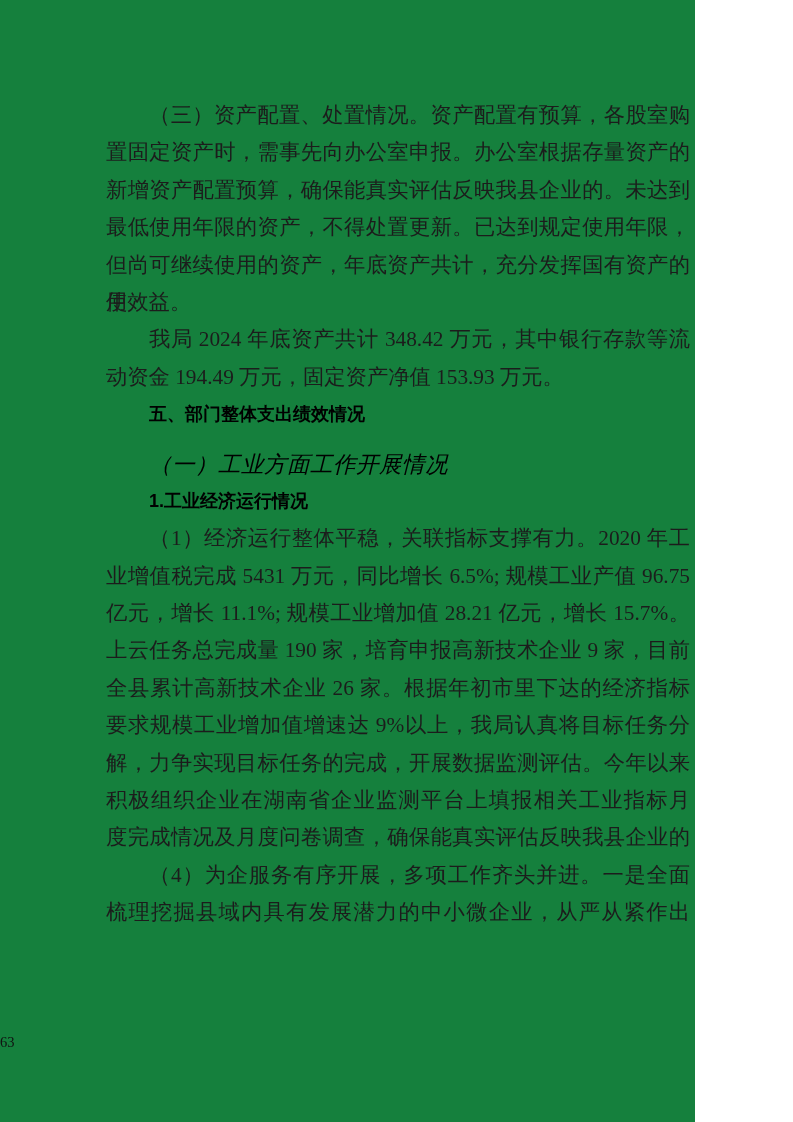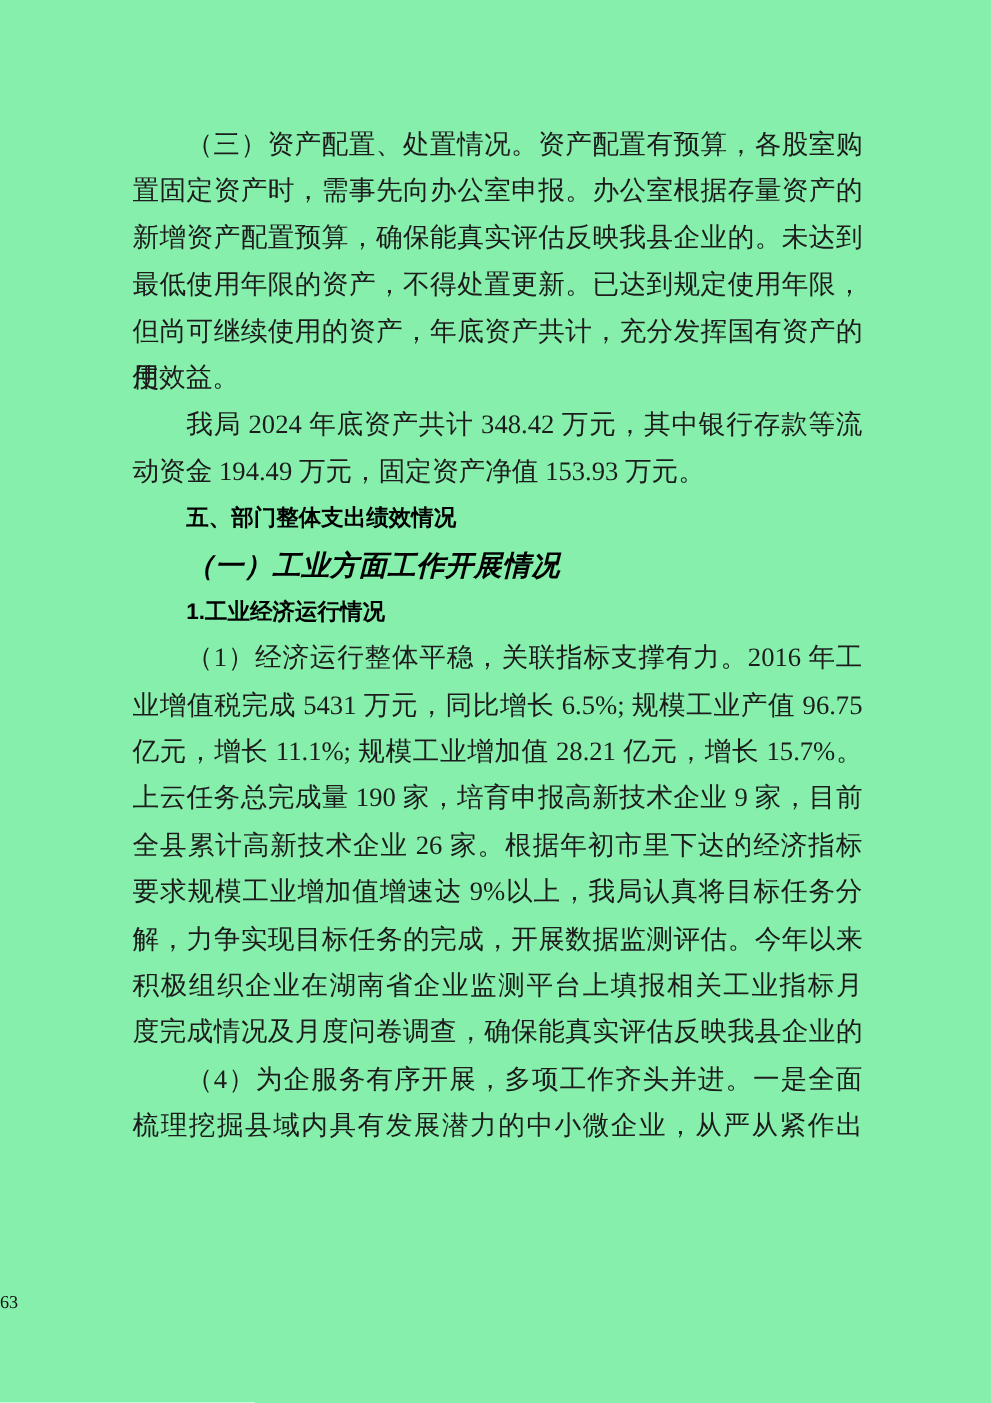--- a/index.html
+++ b/index.html
@@ -2,23 +2,23 @@
 <html><head>
 <meta charset="utf-8">
 <style>
   html, body {
     margin: 0;
     padding: 0;
     background: #ffffff;
   }
   .page {
     position: relative;
-    width: 793px;
+    width: 695px;
     height: 1122px;
-    background: #86efac;
+    background: #15803d;
     overflow: hidden;
     font-family: "Liberation Serif", "DejaVu Serif", serif;
     color: #1c1c1c;
   }
   .content {
     position: absolute;
     left: 106px;
     top: 97px;
     width: 584px;
   }
@@ -41,25 +41,26 @@
   
   .h-hei {
     font-family: "Liberation Sans", "DejaVu Sans", sans-serif;
     font-weight: 700;
     font-size: 18px;
     color: #000;
   }
   
   .h-kai {
     font-family: "Liberation Serif", "DejaVu Serif", serif;
-    font-weight: 700;
+    font-weight: 400;
     font-style: italic;
     font-size: 22.5px;
     letter-spacing: 0.5px;
     color: #000;
+    margin-top: 12px;
   }
   .page-number {
     position: absolute;
     top: 1032px;
     left: 0;
     width: 793px;
     text-align: left;
     font-family: "Liberation Serif", "DejaVu Serif", serif;
     font-size: 14.5px;
     line-height: 20px;
@@ -75,21 +76,21 @@
     <div class="line l-j">置固定资产时，需事先向办公室申报。办公室根据存量资产的</div>
     <div class="line l-j">新增资产配置预算，确保能真实评估反映我县企业的。未达到</div>
     <div class="line l-j">最低使用年限的资产，不得处置更新。已达到规定使用年限，</div>
     <div class="line l-j">但尚可继续使用的资产，年底资产共计，充分发挥国有资产的使</div>
     <div class="line">用效益。</div>
     <div class="line l-j l-ind">我局 2024 年底资产共计 348.42 万元，其中银行存款等流</div>
     <div class="line">动资金 194.49 万元，固定资产净值 153.93 万元。</div>
     <div class="line h-hei l-ind">五、部门整体支出绩效情况</div>
     <div class="line h-kai l-ind">（一）工业方面工作开展情况</div>
     <div class="line h-hei l-ind">1.工业经济运行情况</div>
-    <div class="line l-j l-ind">（1）经济运行整体平稳，关联指标支撑有力。2016 年工</div>
+    <div class="line l-j l-ind">（1）经济运行整体平稳，关联指标支撑有力。2020 年工</div>
     <div class="line l-j">业增值税完成 5431 万元，同比增长 6.5%; 规模工业产值 96.75</div>
     <div class="line l-j">亿元，增长 11.1%; 规模工业增加值 28.21 亿元，增长 15.7%。</div>
     <div class="line l-j">上云任务总完成量 190 家，培育申报高新技术企业 9 家，目前</div>
     <div class="line l-j">全县累计高新技术企业 26 家。根据年初市里下达的经济指标</div>
     <div class="line l-j">要求规模工业增加值增速达 9%以上，我局认真将目标任务分</div>
     <div class="line l-j">解，力争实现目标任务的完成，开展数据监测评估。今年以来</div>
     <div class="line l-j">积极组织企业在湖南省企业监测平台上填报相关工业指标月</div>
     <div class="line l-j">度完成情况及月度问卷调查，确保能真实评估反映我县企业的</div>
     <div class="line l-j l-ind">（4）为企服务有序开展，多项工作齐头并进。一是全面</div>
     <div class="line l-j">梳理挖掘县域内具有发展潜力的中小微企业，从严从紧作出</div>

